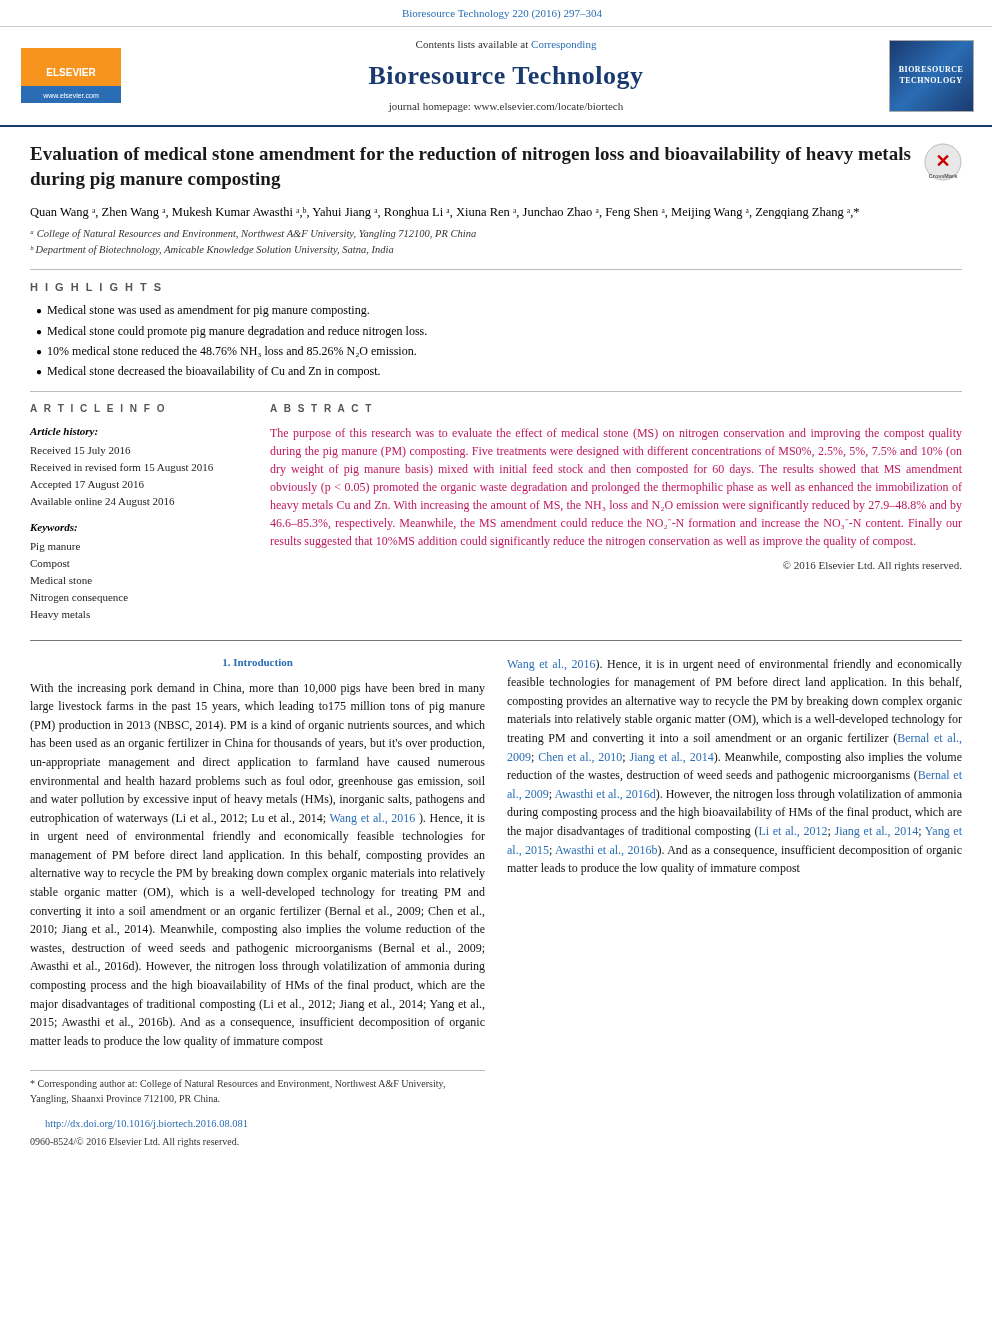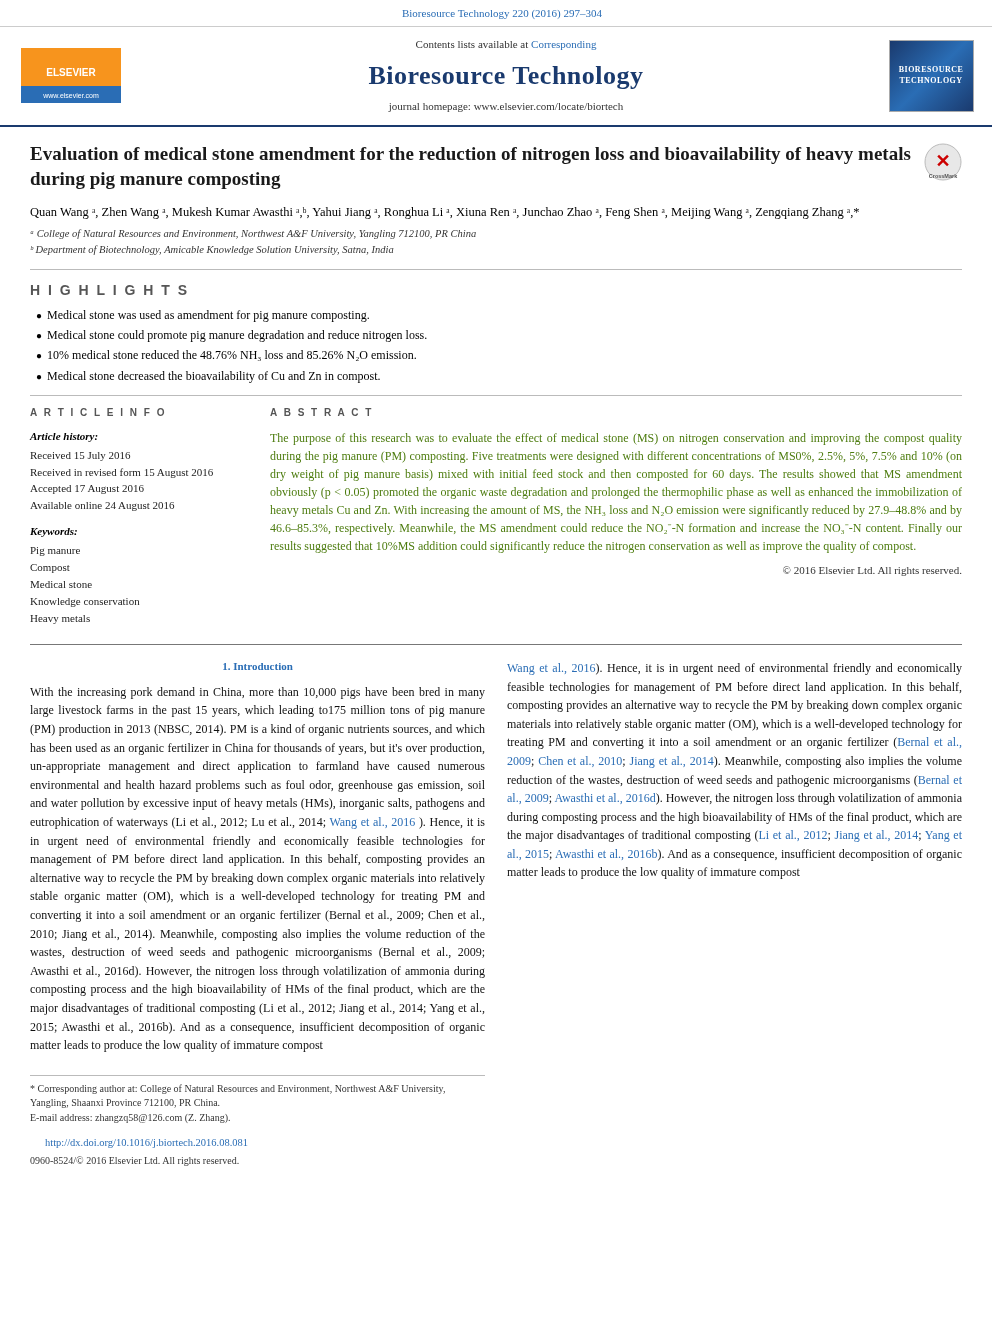--- a/index.html
+++ b/index.html
@@ -120,21 +120,21 @@
     }
     .section-divider {
       border: none;
       border-top: 1px solid #bbb;
       margin: 10px 0;
     }
     .highlights-section {
       margin-bottom: 10px;
     }
     .section-label {
-      font-size: 14px;
+      font-size: 11px;
       font-weight: bold;
       letter-spacing: 2px;
       color: #555;
       margin-bottom: 6px;
       font-family: Arial, sans-serif;
     }
     .highlights-list {
       list-style: none;
       padding-left: 6px;
     }
@@ -205,21 +205,21 @@
       font-weight: bold;
       letter-spacing: 2px;
       color: #555;
       margin-bottom: 8px;
       font-family: Arial, sans-serif;
     }
     .abstract-text {
       font-size: 12px;
       line-height: 1.5;
       text-align: justify;
-      color: #4d7c0f;
+      color: #be185d;
     }
     .abstract-copyright {
       font-size: 11px;
       text-align: right;
       color: #333;
       margin-top: 8px;
     }
     .body-divider {
       border: none;
       border-top: 1.5px solid #777;
@@ -353,21 +353,21 @@
         <div class="history-item">Received 15 July 2016</div>
         <div class="history-item">Received in revised form 15 August 2016</div>
         <div class="history-item">Accepted 17 August 2016</div>
         <div class="history-item">Available online 24 August 2016</div>
       </div>
       <div class="keywords-section">
         <div class="keywords-title">Keywords:</div>
         <div class="keyword-item">Pig manure</div>
         <div class="keyword-item">Compost</div>
         <div class="keyword-item">Medical stone</div>
-        <div class="keyword-item">Knowledge conservation</div>
+        <div class="keyword-item">Nitrogen consequence</div>
         <div class="keyword-item">Heavy metals</div>
       </div>
     </div>
 
     <div class="abstract-col">
       <div class="abstract-title">A B S T R A C T</div>
       <div class="abstract-text">The purpose of this research was to evaluate the effect of medical stone (MS) on nitrogen conservation and improving the compost quality during the pig manure (PM) composting. Five treatments were designed with different concentrations of MS0%, 2.5%, 5%, 7.5% and 10% (on dry weight of pig manure basis) mixed with initial feed stock and then composted for 60 days. The results showed that MS amendment obviously (p &lt; 0.05) promoted the organic waste degradation and prolonged the thermophilic phase as well as enhanced the immobilization of heavy metals Cu and Zn. With increasing the amount of MS, the NH₃ loss and N₂O emission were significantly reduced by 27.9–48.8% and by 46.6–85.3%, respectively. Meanwhile, the MS amendment could reduce the NO₂⁻-N formation and increase the NO₃⁻-N content. Finally our results suggested that 10%MS addition could significantly reduce the nitrogen conservation as well as improve the quality of compost.</div>
       <div class="abstract-copyright">© 2016 Elsevier Ltd. All rights reserved.</div>
     </div>
   </div>
@@ -379,25 +379,20 @@
     <div class="body-col">
       <div class="intro-heading">1. Introduction</div>
       <div class="body-text">
         <span>With the increasing pork demand in China, more than 10,000 pigs have been bred in many large livestock farms in the past 15 years, which leading to175 million tons of pig manure (PM) production in 2013 (NBSC, 2014). PM is a kind of organic nutrients sources, and which has been used as an organic fertilizer in China for thousands of years, but it's over production, un-appropriate management and direct application to farmland have caused numerous environmental and health hazard problems such as foul odor, greenhouse gas emission, soil and water pollution by excessive input of heavy metals (HMs), inorganic salts, pathogens and eutrophication of waterways (Li et al., 2012; Lu et al., 2014;</span>
         <span class="ref-link">Wang et al., 2016</span>
         <span>). Hence, it is in urgent need of environmental friendly and economically feasible technologies for management of PM before direct land application. In this behalf, composting provides an alternative way to recycle the PM by breaking down complex organic materials into relatively stable organic matter (OM), which is a well-developed technology for treating PM and converting it into a soil amendment or an organic fertilizer (Bernal et al., 2009; Chen et al., 2010; Jiang et al., 2014). Meanwhile, composting also implies the volume reduction of the wastes, destruction of weed seeds and pathogenic microorganisms (Bernal et al., 2009; Awasthi et al., 2016d). However, the nitrogen loss through volatilization of ammonia during composting process and the high bioavailability of HMs of the final product, which are the major disadvantages of traditional composting (Li et al., 2012; Jiang et al., 2014; Yang et al., 2015; Awasthi et al., 2016b). And as a consequence, insufficient decomposition of organic matter leads to produce the low quality of immature compost</span>
       </div>
 
       <div class="footnote-area" style="margin-top:20px;">
         <div class="footnote-text">* Corresponding author at: College of Natural Resources and Environment, Northwest A&amp;F University, Yangling, Shaanxi Province 712100, PR China.</div>
-        <div class="footnote-text">
-          <span>E-mail address: </span>
-          <span class="ref-link">zhangzq58@126.com</span>
-          <span> (Z. Zhang).</span>
-        </div>
         <div class="doi-area">
           <span class="doi-link">http://dx.doi.org/10.1016/j.biortech.2016.08.081</span>
         </div>
         <div style="font-size:10px;color:#333;margin-top:2px;">0960-8524/© 2016 Elsevier Ltd. All rights reserved.</div>
       </div>
     </div>
 
     <div class="body-col">
       <div class="body-text">
         <span>

